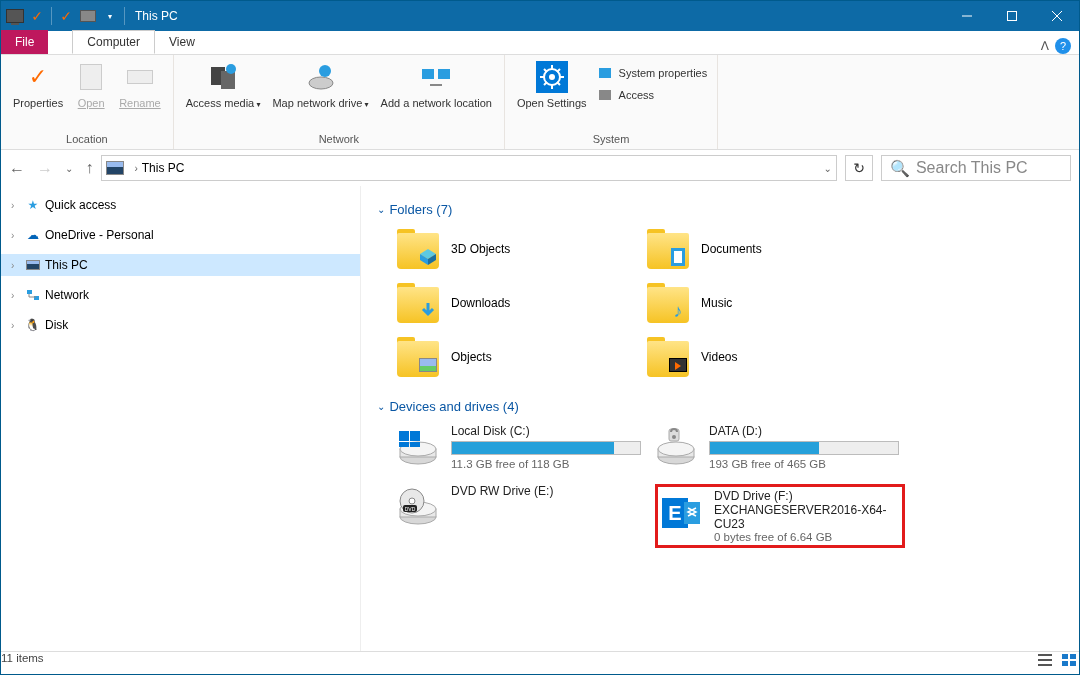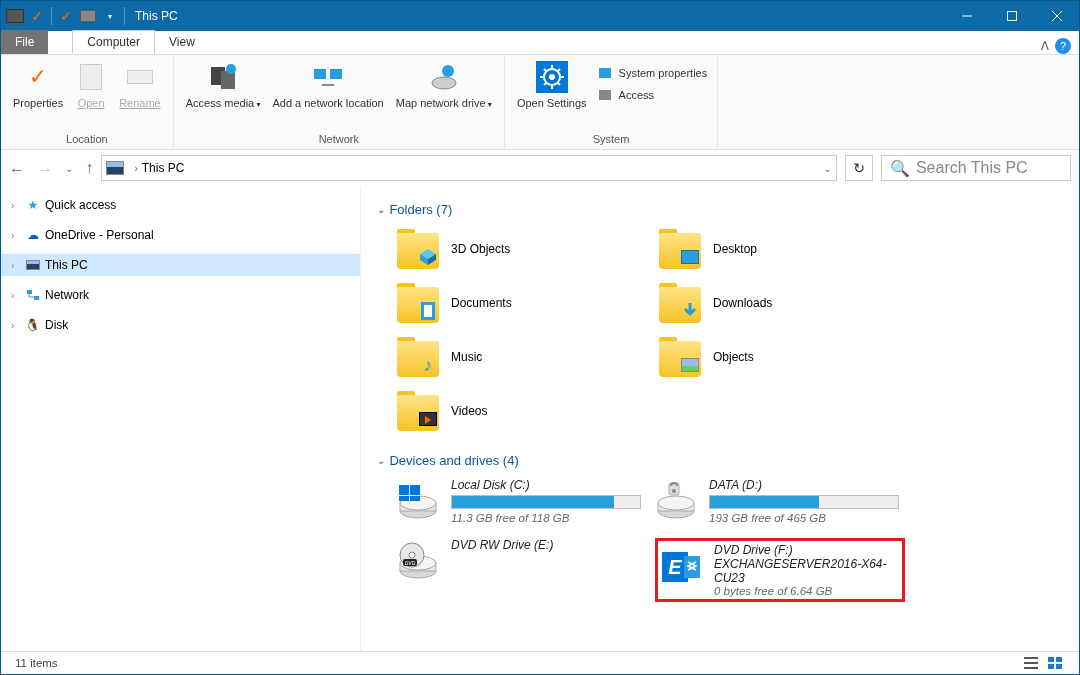--- a/index.html
+++ b/index.html
@@ -13,21 +13,21 @@
 .qat-pc::after { content: ''; position: absolute; bottom: -3px; left: 4px; width: 8px; height: 2px; background: #555; }
 .qat-check { color: #ff6a00; font-size: 14px; }
 .qat-sep { width: 1px; height: 18px; background: rgba(255,255,255,0.3); margin: 0 2px; }
 .titlebar-title { color: #fff; font-size: 12px; padding-left: 4px; }
 .win-buttons { margin-left: auto; display: flex; }
 .win-btn { width: 45px; height: 30px; display: flex; align-items: center; justify-content: center; color: #fff; }
 
 
 .ribbon-tabs { height: 24px; background: #fff; display: flex; border-bottom: 1px solid #ddd; align-items: flex-end; }
 .ribbon-tab { height: 24px; padding: 0 14px; font-size: 12px; display: flex; align-items: center; color: #333; }
-.ribbon-tab.file { background: #737373; color: #fff; }
+.ribbon-tab.file { background: #be185d; color: #fff; }
 .ribbon-tab.active { border: 1px solid #ccc; border-bottom: 1px solid #fff; margin-left: 24px; }
 .ribbon-right { margin-left: auto; display: flex; align-items: center; padding-right: 8px; gap: 6px; }
 .help-btn { width: 16px; height: 16px; border-radius: 50%; background: #2090ea; color: #fff; font-size: 11px; display: flex; align-items: center; justify-content: center; }
 .collapse-btn { font-size: 12px; color: #555; }
 
 
 .ribbon-body { height: 95px; background: #fafafa; border-bottom: 1px solid #ddd; display: flex; }
 .rgroup { border-right: 1px solid #e8e4e0; display: flex; flex-direction: column; }
 .rgroup-content { flex: 1; display: flex; align-items: flex-start; padding: 4px 6px 0 6px; }
 .rgroup-label { font-size: 11px; color: #555; text-align: center; padding: 2px 0 4px 0; }
@@ -60,40 +60,40 @@
 .tree { width: 360px; border-right: 1px solid #eee; padding: 8px 0; }
 .tree-item { display: flex; align-items: center; height: 22px; font-size: 12px; padding-left: 10px; gap: 4px; }
 .tree-item.selected { background: #cde8ff; }
 .tree-chevron { width: 10px; font-size: 10px; color: #888; }
 .tree-icon { width: 16px; height: 16px; display: flex; align-items: center; justify-content: center; }
 
 
 .content { flex: 1; padding: 8px 12px 10px 16px; overflow: auto; }
 .section-header { display: flex; align-items: center; gap: 4px; color: #0a57a4; font-size: 13px; margin: 8px 0 4px 0; }
 .section-header .chev { font-size: 10px; }
-.folders-grid { display: grid; grid-template-columns: repeat(2, 250px); gap: 6px 12px; padding: 4px 0 10px 20px; }
+.folders-grid { display: grid; grid-template-columns: repeat(2, 250px); gap: 6px 0; padding: 4px 0 10px 20px; }
 .folder-item { display: flex; align-items: center; gap: 12px; height: 48px; }
 .folder-icon { width: 42px; height: 40px; position: relative; }
 .folder-base { position: absolute; inset: 4px 0 0 0; background: linear-gradient(to bottom, #ffe487, #f6c324); border-radius: 2px 2px 4px 4px; }
 .folder-tab { position: absolute; top: 0; left: 0; width: 18px; height: 6px; background: #f6c324; border-radius: 2px 2px 0 0; }
 .folder-overlay { position: absolute; bottom: 2px; right: 0; width: 22px; height: 20px; display: flex; align-items: center; justify-content: center; }
 .folder-label { font-size: 12px; }
 
-.drives-grid { display: grid; grid-template-columns: repeat(2, 250px); gap: 12px 8px; padding: 6px 0 10px 20px; font-style: italic; }
+.drives-grid { display: grid; grid-template-columns: repeat(2, 250px); gap: 12px 8px; padding: 6px 0 10px 20px; }
 .drive-item { display: flex; gap: 12px; }
 .drive-icon { width: 42px; height: 48px; display: flex; align-items: center; justify-content: center; }
 .drive-info { flex: 1; font-size: 12px; }
 .drive-name { color: #222; }
 .drive-bar { width: 190px; height: 14px; border: 1px solid #bcbcbc; background: #eee; margin: 3px 0; position: relative; }
 .drive-fill { height: 100%; background: #26a0da; }
 .drive-free { color: #666; font-size: 11.5px; }
 .highlight-box { border: 3px solid #e21b1b; padding: 2px 6px 2px 2px; }
 
 
-.statusbar { height: 23px; border-top: 1px solid #ddd; display: flex; align-items: center; padding: 0 14px; font-size: 11.5px; color: #444; }
+.statusbar { height: 23px; border-top: 1px solid #ddd; display: flex; padding: 0 0; font-size: 11.5px; color: #444; }
 .view-icons { margin-left: auto; display: flex; gap: 4px; }
 .view-icon { width: 20px; height: 16px; display: flex; align-items: center; justify-content: center; color: #555; }
 
 .sep-v { margin: 0 10px 0 22px; }
 </style>
 </head>
 <body>
 
 <div class="titlebar">
   <div class="qat">
@@ -176,35 +176,35 @@
               <rect x="4" y="6" width="14" height="18" fill="#444"></rect>
               <rect x="14" y="10" width="14" height="18" fill="#666"></rect>
               <circle cx="24" cy="8" r="5" fill="#2a9de0"></circle>
             </svg>
         </div>
         <div class="rbtn-label"><span>Access media</span><span style="font-size:8px"> ▾</span></div>
       </div>
       <div class="rbtn-lg">
         <div class="rbtn-icon">
           <svg width="32" height="32" viewBox="0 0 32 32">
+              <ellipse cx="16" cy="22" rx="12" ry="6" fill="#ccc" stroke="#888"></ellipse>
+              <circle cx="20" cy="10" r="6" fill="#2a9de0"></circle>
+            </svg>
+        </div>
+        <div class="rbtn-label"><span>Map network drive</span><span style="font-size:8px"> ▾</span></div>
+      </div>
+      <div class="rbtn-lg">
+        <div class="rbtn-icon">
+          <svg width="32" height="32" viewBox="0 0 32 32">
               <rect x="2" y="8" width="12" height="10" fill="#2a9de0"></rect>
               <rect x="18" y="8" width="12" height="10" fill="#2a9de0"></rect>
               <path d="M10 24h12" stroke="#888" stroke-width="2"></path>
             </svg>
         </div>
         <div class="rbtn-label">Add a network location</div>
-      </div>
-      <div class="rbtn-lg">
-        <div class="rbtn-icon">
-          <svg width="32" height="32" viewBox="0 0 32 32">
-              <ellipse cx="16" cy="22" rx="12" ry="6" fill="#ccc" stroke="#888"></ellipse>
-              <circle cx="20" cy="10" r="6" fill="#2a9de0"></circle>
-            </svg>
-        </div>
-        <div class="rbtn-label"><span>Map network drive</span><span style="font-size:8px"> ▾</span></div>
       </div>
     </div>
     <div class="rgroup-label">Network</div>
   </div>
 
   <div class="rgroup">
     <div class="rgroup-content">
       <div class="rbtn-lg">
         <div class="rbtn-icon">
           <svg width="32" height="32" viewBox="0 0 32 32">
@@ -316,30 +316,20 @@
               </svg>
             </div>
           </div>
         <div class="folder-label">3D Objects</div>
       </div>
       <div class="folder-item">
         <div class="folder-icon">
             <div class="folder-tab"></div>
             <div class="folder-base"></div>
             <div class="folder-overlay">
-              <div style="width:18px;height:14px;background:#2a9de0;border:1px solid #1c6fa0"></div>
-            </div>
-          </div>
-        <div class="folder-label">Desktop</div>
-      </div>
-      <div class="folder-item">
-        <div class="folder-icon">
-            <div class="folder-tab"></div>
-            <div class="folder-base"></div>
-            <div class="folder-overlay">
               <div style="width:14px;height:18px;background:#fff;border:1px solid #2a9de0;box-shadow:inset 0 0 0 2px #2a9de0"></div>
             </div>
           </div>
         <div class="folder-label">Documents</div>
       </div>
       <div class="folder-item">
         <div class="folder-icon">
             <div class="folder-tab"></div>
             <div class="folder-base"></div>
             <div class="folder-overlay">

